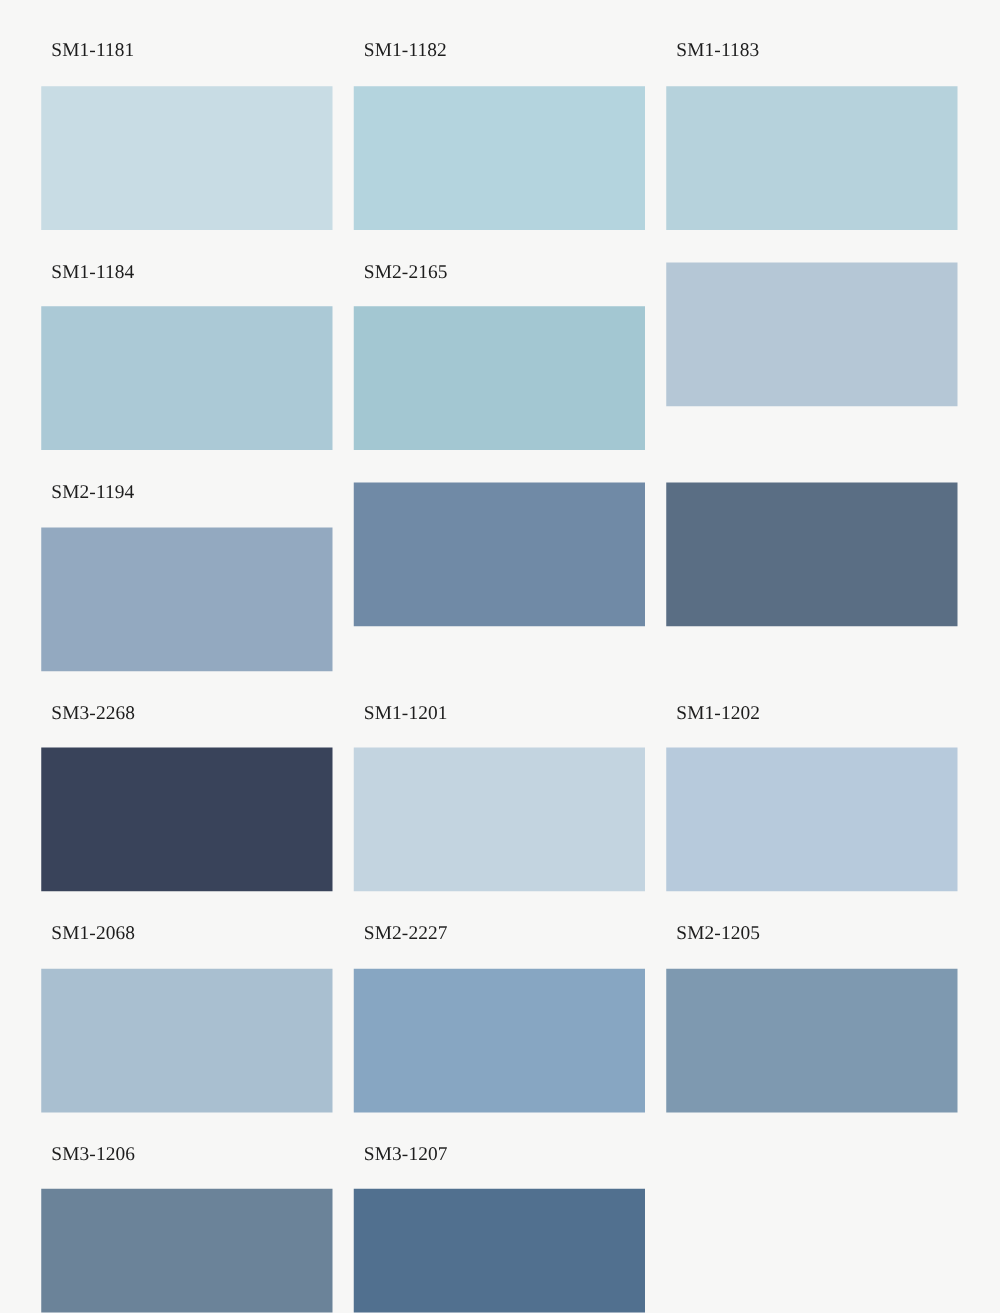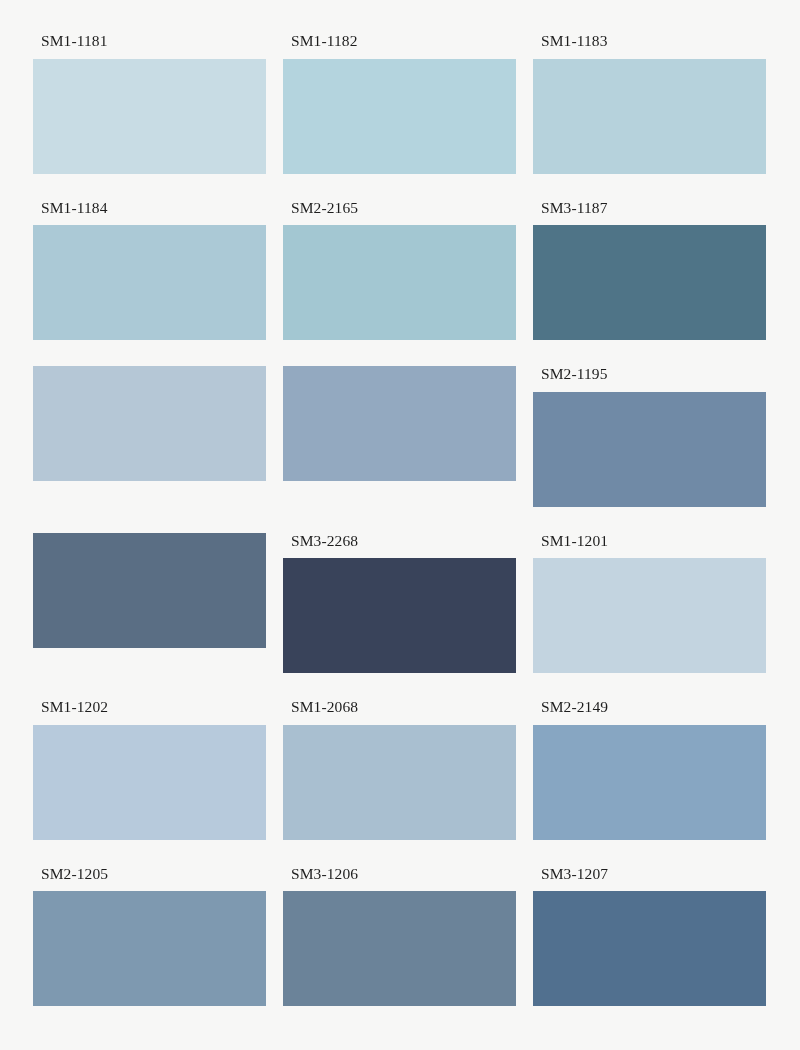--- a/index.html
+++ b/index.html
@@ -31,21 +31,21 @@
     display: flex;
     flex-direction: column;
     width: 233px;
   }
   .swatch-label {
     font-family: "Liberation Serif", "DejaVu Serif", serif;
     font-size: 15.5px;
     line-height: 1;
     color: #1d1d1d;
     letter-spacing: 0.1px;
-    padding-bottom: 10px;
+    padding-bottom: 20px;
     padding-left: 8px;
     white-space: nowrap;
     -webkit-font-smoothing: antialiased;
   }
   .swatch-chip {
     width: 233px;
     height: 115px;
     display: block;
   }
 </style>
@@ -68,31 +68,27 @@
       </div>
       <div class="swatch-cell">
         <div class="swatch-label">SM1-1184</div>
         <div class="swatch-chip" style="background-color: rgb(171, 201, 214);"></div>
       </div>
       <div class="swatch-cell">
         <div class="swatch-label">SM2-2165</div>
         <div class="swatch-chip" style="background-color: rgb(163, 199, 210);"></div>
       </div>
       <div class="swatch-cell">
-        <div class="swatch-label">SM3-1187</div>
-        <div class="swatch-chip" style="background-color: rgb(79, 116, 135);"></div>
-      </div>
-      <div class="swatch-cell">
         <div class="swatch-chip" style="background-color: rgb(181, 199, 214);"></div>
       </div>
       <div class="swatch-cell">
+        <div class="swatch-label">SM2-1194</div>
         <div class="swatch-chip" style="background-color: rgb(147, 169, 192);"></div>
       </div>
       <div class="swatch-cell">
-        <div class="swatch-label">SM2-1195</div>
         <div class="swatch-chip" style="background-color: rgb(112, 138, 166);"></div>
       </div>
       <div class="swatch-cell">
         <div class="swatch-chip" style="background-color: rgb(90, 110, 132);"></div>
       </div>
       <div class="swatch-cell">
         <div class="swatch-label">SM3-2268</div>
         <div class="swatch-chip" style="background-color: rgb(57, 67, 90);"></div>
       </div>
       <div class="swatch-cell">
@@ -101,21 +97,21 @@
       </div>
       <div class="swatch-cell">
         <div class="swatch-label">SM1-1202</div>
         <div class="swatch-chip" style="background-color: rgb(183, 202, 220);"></div>
       </div>
       <div class="swatch-cell">
         <div class="swatch-label">SM1-2068</div>
         <div class="swatch-chip" style="background-color: rgb(169, 191, 208);"></div>
       </div>
       <div class="swatch-cell">
-        <div class="swatch-label">SM2-2149</div>
+        <div class="swatch-label">SM2-2227</div>
         <div class="swatch-chip" style="background-color: rgb(135, 166, 194);"></div>
       </div>
       <div class="swatch-cell">
         <div class="swatch-label">SM2-1205</div>
         <div class="swatch-chip" style="background-color: rgb(126, 153, 176);"></div>
       </div>
       <div class="swatch-cell">
         <div class="swatch-label">SM3-1206</div>
         <div class="swatch-chip" style="background-color: rgb(107, 131, 153);"></div>
       </div>

